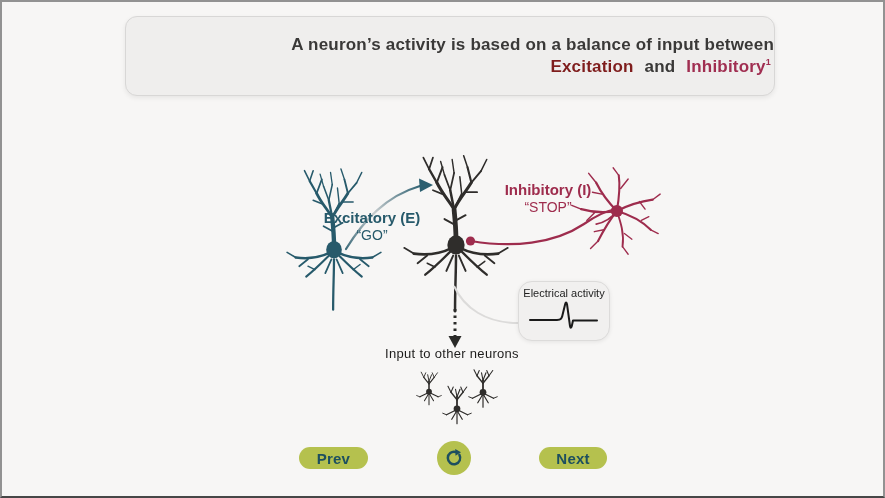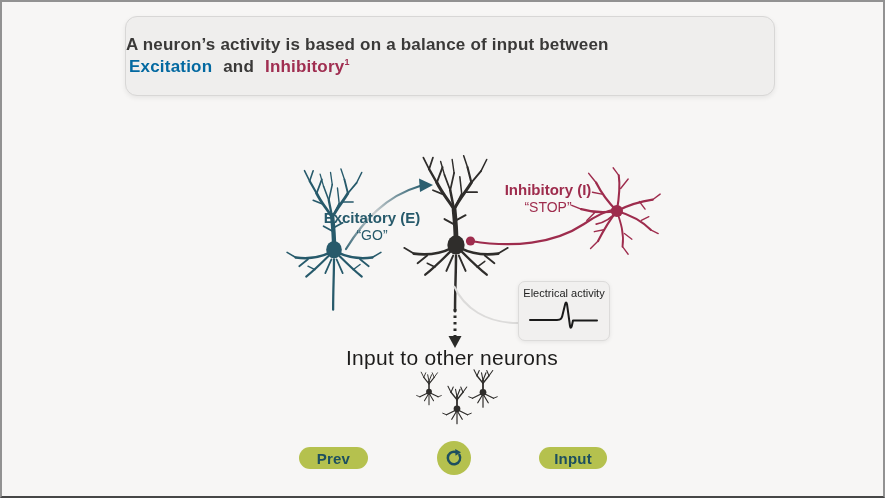--- a/index.html
+++ b/index.html
@@ -9,53 +9,53 @@
     background:#f7f6f5;
     border:2px solid #929292;border-bottom-color:#474747;
     font-family:"Liberation Sans","DejaVu Sans",sans-serif;
     overflow:hidden;
   }
   
   .title-card{
     position:absolute;left:123px;top:14px;width:650px;height:80px;
     background:#efeeed;border:1px solid #d8d7d6;border-radius:12px;
     box-shadow:0 2px 5px rgba(0,0,0,.07);
-    display:flex;flex-direction:column;justify-content:center;align-items:flex-start;
+    display:flex;flex-direction:column;justify-content:center;align-items:flex-end;
     gap:2px;
   }
   .title-line1{font-size:17px;font-weight:700;color:#3a3938;letter-spacing:.2px;}
   .title-line2{font-size:17px;font-weight:700;letter-spacing:.2px;color:#3a3938;}
   .title-line2 .w{margin:0 3px;}
-  .teal-text{color:#0369a1;}
+  .teal-text{color:#7f1d1d;}
   .crimson-text{color:#a02e51;}
   .title-line2 sup{font-size:9px;vertical-align:super;}
   
   .lbl{position:absolute;text-align:center;line-height:1.15;}
   .lbl-excitatory{left:310px;top:207px;width:120px;font-size:15px;font-weight:700;color:#275a6b;}
   .sub-quote{font-weight:400;font-size:14px;margin-top:1px;}
   .lbl-inhibitory{left:486px;top:179px;width:120px;font-size:15px;font-weight:700;color:#9e2c4d;}
   .output-caption{
     position:absolute;left:300px;top:344px;width:300px;text-align:center;
-    font-size:21px;font-weight:500;color:#1d1c1b;letter-spacing:.3px;
+    font-size:13px;font-weight:500;color:#1d1c1b;letter-spacing:.3px;
   }
   
   .neuron{position:absolute;}
   .neuron-exc{left:278px;top:160px;width:108px;height:152px;color:#275a6b;}
   .neuron-main{left:391px;top:146px;width:126px;height:168px;color:#2f2d2b;}
   .neuron-inh{left:566px;top:162px;width:94px;height:94px;color:#9e2c4d;}
   .neuron-mini{color:#2f2d2b;}
   .mini-1{left:414px;top:368px;width:26px;height:42px;}
   .mini-2{left:440px;top:382px;width:30px;height:48px;}
   .mini-3{left:466px;top:366px;width:30px;height:47px;}
   
   .overlay{position:absolute;left:0;top:0;width:885px;height:498px;pointer-events:none;}
   
   .electrical-card{
     position:absolute;left:516px;top:279px;width:92px;height:60px;
-    background:#f1f0ef;border:1px solid #dcdbda;border-radius:7px;
+    background:#f1f0ef;border:1px solid #dcdbda;border-radius:14px;
     box-shadow:0 1px 4px rgba(0,0,0,.08);
     display:flex;flex-direction:column;align-items:center;padding-top:5px;
   }
   .electrical-label{font-size:11px;font-weight:500;color:#1e1e1e;white-space:nowrap;}
   
   .pill-btn{
     position:absolute;height:22px;border:none;border-radius:11px;
     background:#b5c14e;color:#1d4f5f;font-family:inherit;
     font-size:15px;font-weight:700;letter-spacing:.2px;cursor:pointer;
     display:flex;align-items:center;justify-content:center;padding:0;
@@ -247,16 +247,16 @@
   </button>
 
   <button class="btn-refresh">
     <svg width="20" height="20" viewBox="0 0 20 20">
       <path d="M15.4,6.9 A6.2,6.2 0 1 1 11.6,4.0" fill="none" stroke="#1d4f5f" stroke-width="2.5" stroke-linecap="round"></path>
       <polygon points="11.2,1.0 17.0,4.3 11.5,7.8" fill="#1d4f5f"></polygon>
     </svg>
   </button>
 
   <button class="pill-btn btn-next">
-    <span>Input</span>
+    <span>Next</span>
   </button>
 
 </div>
 
 </body></html>

